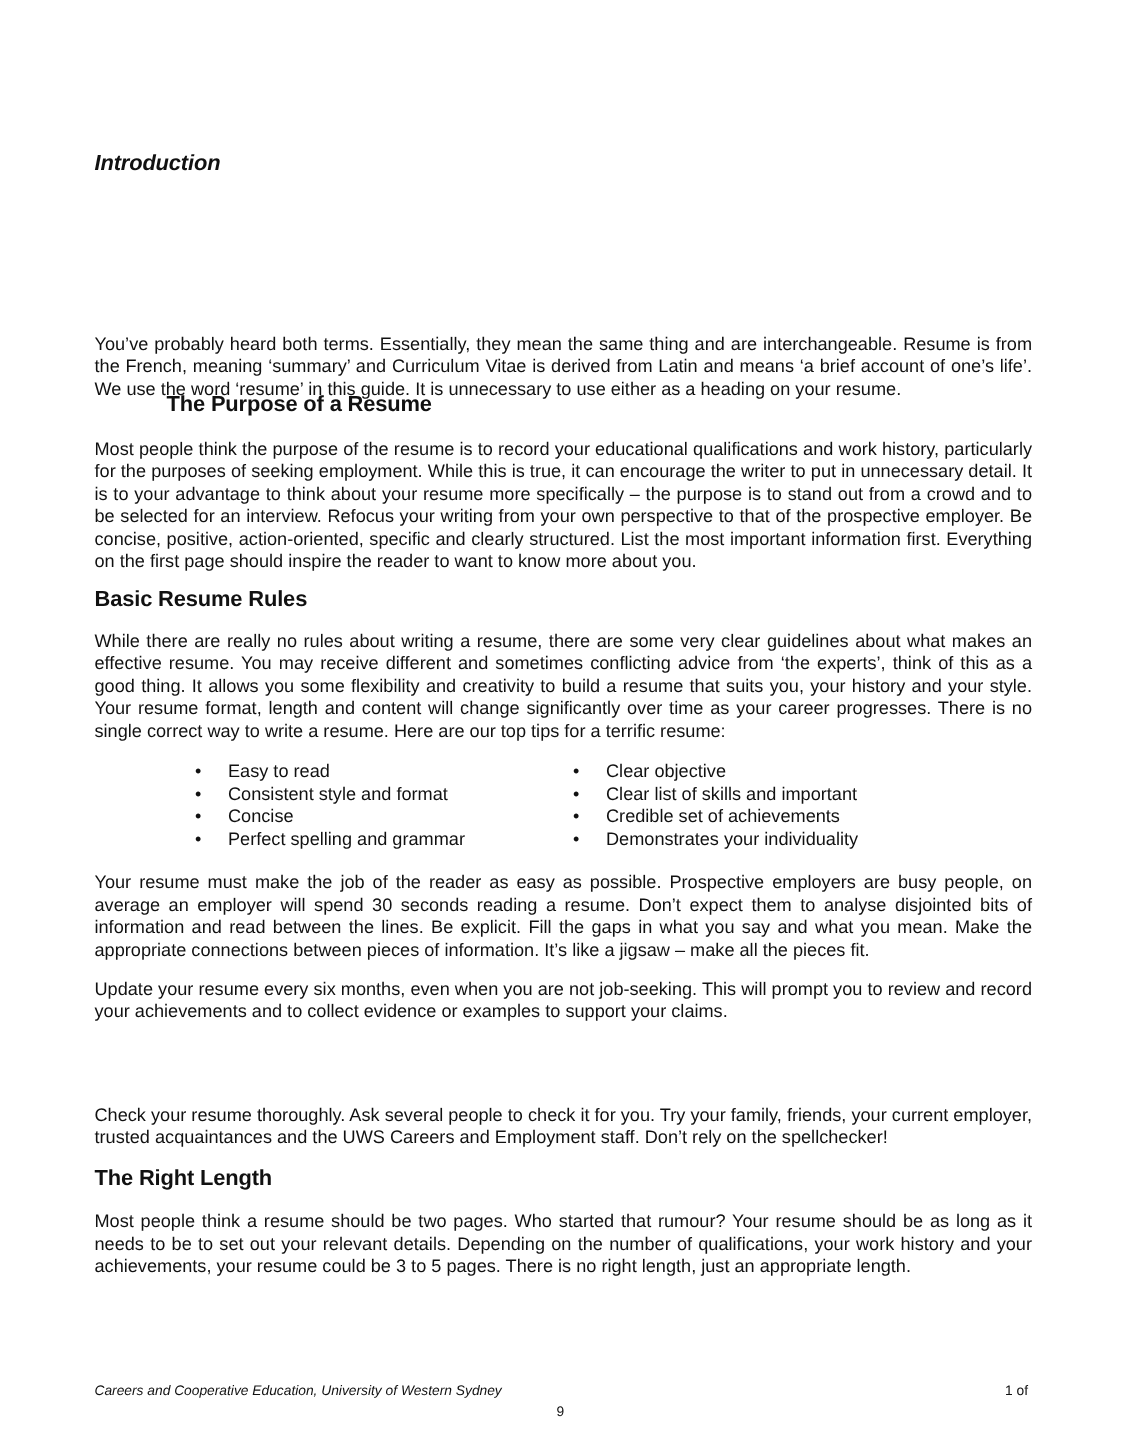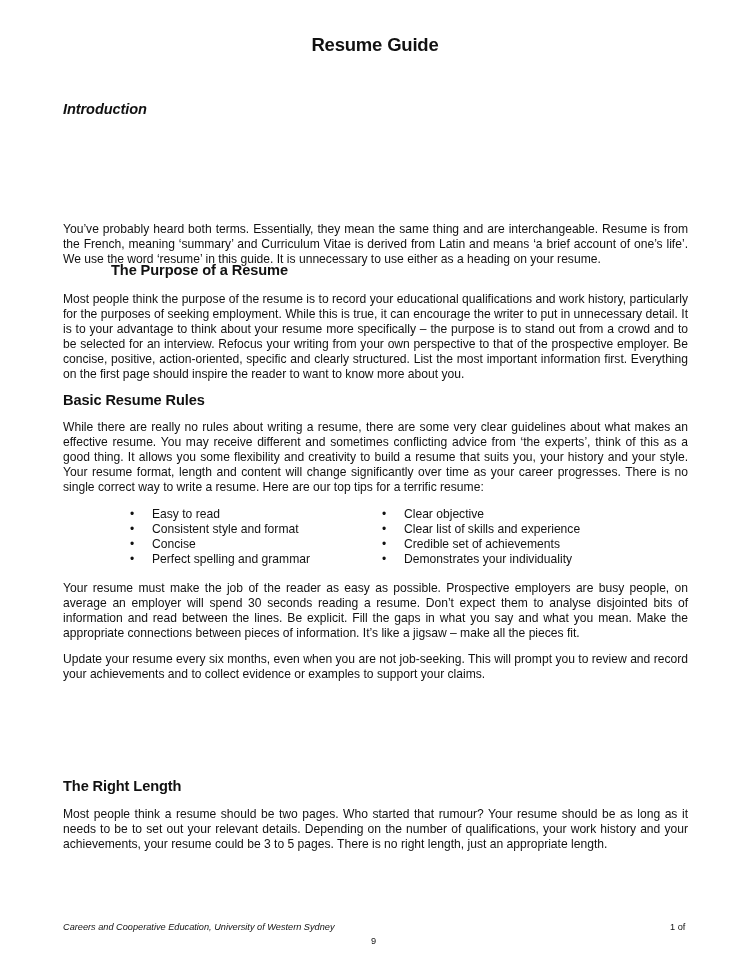--- a/index.html
+++ b/index.html
@@ -37,49 +37,49 @@
   }
   .footer-page {
     position: absolute; left: 371px; top: 936px; font-size: 9.2px;
   }
 </style>
 </head>
 <body>
 
 <div class="page">
 
-  <div class="title">Resume Guide</div>
 
   <div class="h" style="top:101px;font-style:italic;">Introduction</div>
 
   <p class="p" style="top:222px;">You’ve probably heard both terms. Essentially, they mean the same thing and are interchangeable. Resume is from the French, meaning ‘summary’ and Curriculum Vitae is derived from Latin and means ‘a brief account of one’s life’. We use the word ‘resume’ in this guide. It is unnecessary to use either as a heading on your resume.</p>
 
   <div class="h" style="top:262px;margin-left:48px;">The Purpose of a Resume</div>
   <p class="p" style="top:292px;">Most people think the purpose of the resume is to record your educational qualifications and work history, particularly for the purposes of seeking employment. While this is true, it can encourage the writer to put in unnecessary detail. It is to your advantage to think about your resume more specifically – the purpose is to stand out from a crowd and to be selected for an interview. Refocus your writing from your own perspective to that of the prospective employer. Be concise, positive, action-oriented, specific and clearly structured. List the most important information first. Everything on the first page should inspire the reader to want to know more about you.</p>
 
   <div class="h" style="top:392px;">Basic Resume Rules</div>
   <p class="p" style="top:420px;">While there are really no rules about writing a resume, there are some very clear guidelines about what makes an effective resume. You may receive different and sometimes conflicting advice from ‘the experts’, think of this as a good thing. It allows you some flexibility and creativity to build a resume that suits you, your history and your style. Your resume format, length and content will change significantly over time as your career progresses. There is no single correct way to write a resume. Here are our top tips for a terrific resume:</p>
 
   <div class="bullets">
     <ul class="bcol left">
       <li><span class="dot">•</span><span>Easy to read</span></li>
       <li><span class="dot">•</span><span>Consistent style and format</span></li>
       <li><span class="dot">•</span><span>Concise</span></li>
       <li><span class="dot">•</span><span>Perfect spelling and grammar</span></li>
     </ul>
     <ul class="bcol right">
       <li><span class="dot">•</span><span>Clear objective</span></li>
-      <li><span class="dot">•</span><span>Clear list of skills and experience</span></li>
+      <li><span class="dot">•</span><span>Clear list of skills and important</span></li>
       <li><span class="dot">•</span><span>Credible set of achievements</span></li>
       <li><span class="dot">•</span><span>Demonstrates your individuality</span></li>
     </ul>
   </div>
 
   <p class="p" style="top:581px;">Your resume must make the job of the reader as easy as possible. Prospective employers are busy people, on average an employer will spend 30 seconds reading a resume. Don’t expect them to analyse disjointed bits of information and read between the lines. Be explicit. Fill the gaps in what you say and what you mean. Make the appropriate connections between pieces of information. It’s like a jigsaw – make all the pieces fit.</p>
   <p class="p" style="top:652px;">Update your resume every six months, even when you are not job-seeking. This will prompt you to review and record your achievements and to collect evidence or examples to support your claims.</p>
+  <p class="p" style="top:736px;">Check your resume thoroughly. Ask several people to check it for you. Try your family, friends, your current employer, trusted acquaintances and the UWS Careers and Employment staff. Don’t rely on the spellchecker!</p>
 
   <div class="h" style="top:778px;">The Right Length</div>
   <p class="p" style="top:807px;">Most people think a resume should be two pages. Who started that rumour? Your resume should be as long as it needs to be to set out your relevant details. Depending on the number of qualifications, your work history and your achievements, your resume could be 3 to 5 pages. There is no right length, just an appropriate length.</p>
 
   <div class="footer-left">Careers and Cooperative Education, University of Western Sydney</div>
   <div class="footer-right">1 of</div>
   <div class="footer-page">9</div>
 </div>
 
 </body></html>

